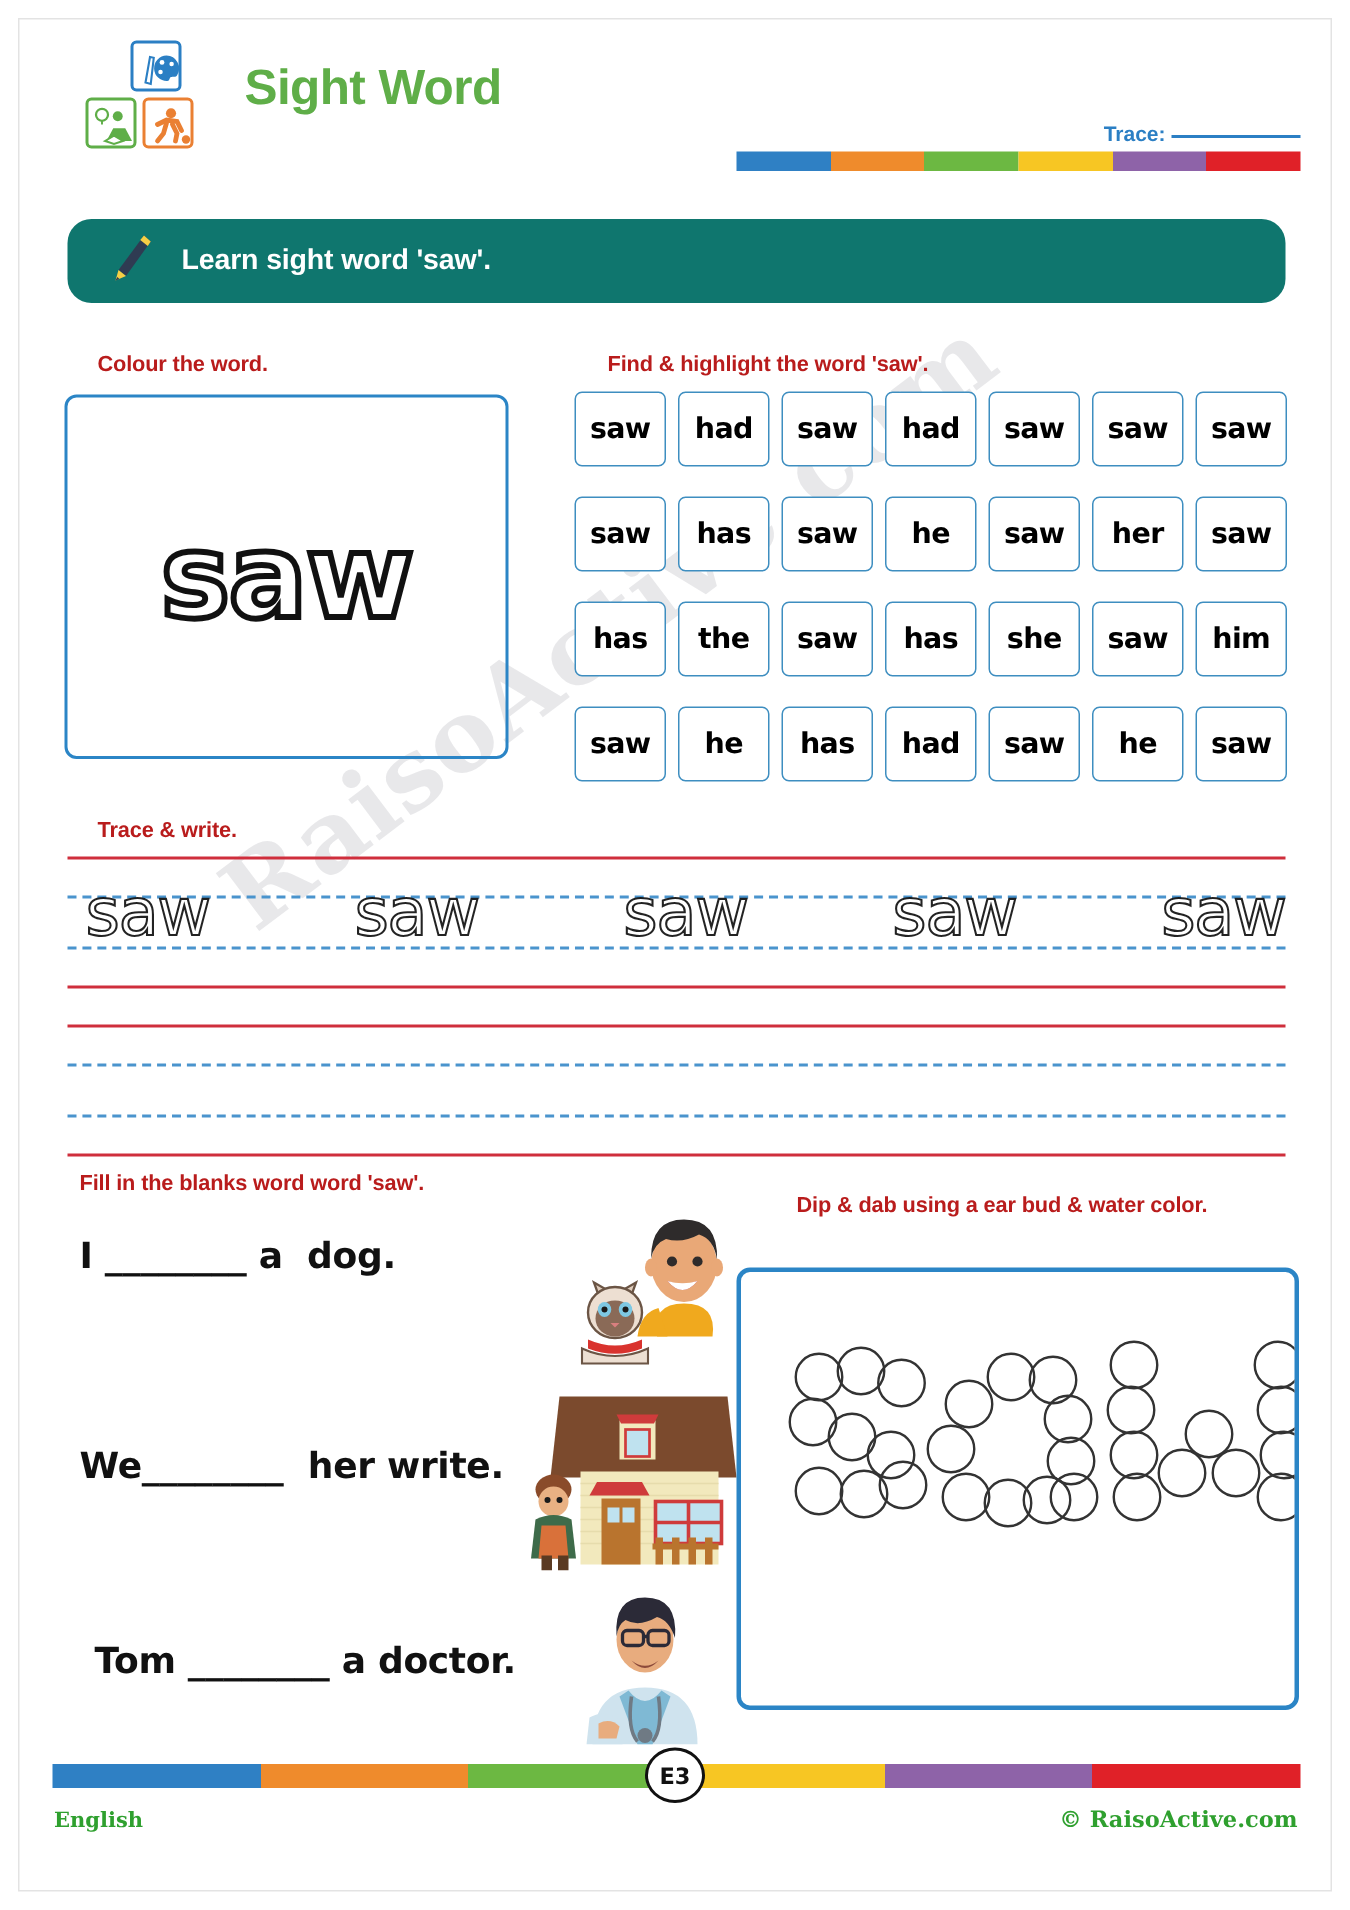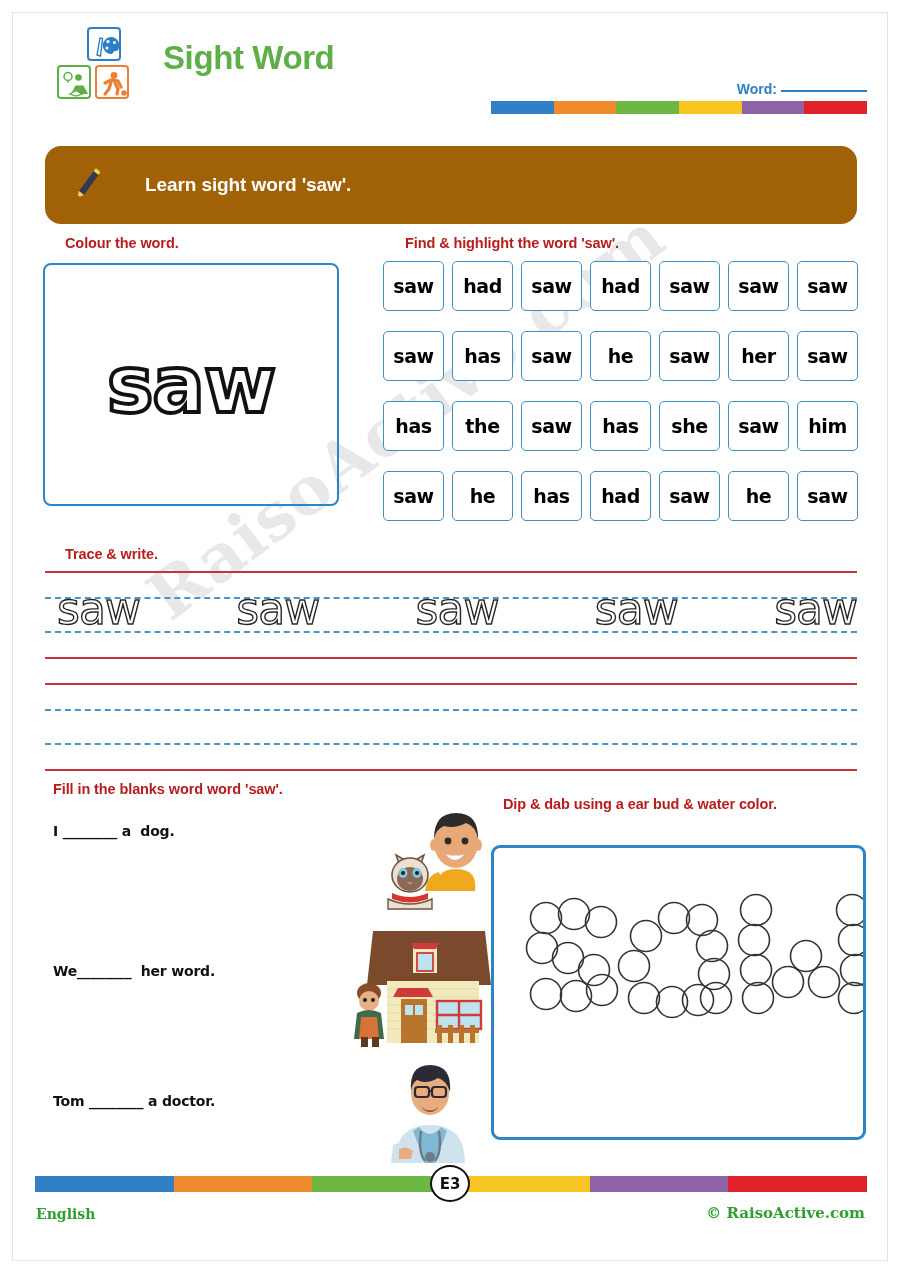--- a/index.html
+++ b/index.html
@@ -57,24 +57,24 @@
   .topbar {
     position: absolute; right: 22px; top: 88px;
     width: 376px; height: 13px;
     display: flex;
   }
   .topbar span { flex: 1; height: 100%; }
 
   
   .banner {
     position: absolute; left: 32px; top: 133px;
-    width: 812px; height: 78px;
-    background: #a16207;
+    width: 812px; height: 56px;
+    background: #0f766e;
     border-radius: 16px;
-    display: flex; align-items: center; gap: 24px;
+    display: flex; align-items: center;
   }
   .banner-icon { margin-left: 28px; width: 34px; height: 40px; position: relative; }
   .banner-text {
     margin-left: 14px;
     font-size: 19px; font-weight: 700; color: #ffffff;
     letter-spacing: -0.1px;
   }
 
   
   .sec-head {
@@ -130,21 +130,21 @@
     color: transparent;
     -webkit-text-stroke: 1.4px #111;
     font-family: "DejaVu Sans", sans-serif;
     letter-spacing: -1px;
   }
   .trace-words span { opacity: 0.92; }
 
   
   .sentence {
     position: absolute; left: 40px;
-    font-size: 14px; font-weight: 700; color: #111;
+    font-size: 24px; font-weight: 700; color: #111;
     letter-spacing: -0.2px;
     font-family: "DejaVu Sans", sans-serif;
     white-space: pre;
   }
 
   
   .dab-box {
     position: absolute; left: 478px; top: 832px;
     width: 375px; height: 295px;
     border: 3px solid #2b85c6;
@@ -217,21 +217,21 @@
           <path d="M14 15 L12 22 L8 27" fill="none" stroke="#ea8033" stroke-width="3.2" stroke-linecap="round"></path>
           <path d="M18 16 L21 22 L20 27" fill="none" stroke="#ea8033" stroke-width="3.2" stroke-linecap="round"></path>
           <circle cx="27" cy="26" r="2.8" fill="#ea8033"></circle>
         </svg>
       </div>
     </div>
 
     <div class="title">Sight Word</div>
 
     <div class="date-label">
-      <span>Word:</span><span class="rule"></span>
+      <span>Trace:</span><span class="rule"></span>
     </div>
 
     <div class="topbar">
       <span style="background:#2f80c4"></span>
       <span style="background:#ef8b2c"></span>
       <span style="background:#6cb842"></span>
       <span style="background:#f7c623"></span>
       <span style="background:#8e63a8"></span>
       <span style="background:#e02128"></span>
     </div>
@@ -305,22 +305,22 @@
   <div class="ruling" style="top:670px; height:78px;">
     <div class="line-red" style="top:0;"></div>
     <div class="line-blue" style="top:26px;"></div>
     <div class="line-blue" style="top:60px;"></div>
     <div class="line-red" style="top:86px;"></div>
   </div>
 
   <div class="sec-head" style="left:40px; top:768px;">Fill in the blanks word word 'saw'.</div>
 
   <div class="sentence" style="top:810px;">I ________ a  dog.</div>
-  <div class="sentence" style="top:950px;">We________  her word.</div>
-  <div class="sentence" style="top:1080px;">Tom ________ a doctor.</div>
+  <div class="sentence" style="top:950px;">We________  her write.</div>
+  <div class="sentence" style="top:1080px;margin-left:10px;">Tom ________ a doctor.</div>
 
   <div class="illus" style="left:355px; top:782px;">
     <svg width="120" height="118" viewBox="0 0 120 118">
       <path d="M70 96 q-4-22 18-22 q22 0 19 22 z" fill="#f0a91e"></path>
       <path d="M57 96 q2-16 14-19 l6 19 z" fill="#f0a91e"></path>
       <ellipse cx="88" cy="48" rx="22" ry="25" fill="#e9a877"></ellipse>
       <path d="M66 44 q0-26 22-26 q23 0 22 27 q-2-14-12-17 q-11 6-22 3 q-8 3-10 13z" fill="#2e2b2b"></path>
       <ellipse cx="66" cy="50" rx="4" ry="6" fill="#e9a877"></ellipse>
       <ellipse cx="110" cy="50" rx="4" ry="6" fill="#e9a877"></ellipse>
       <circle cx="80" cy="46" r="3.4" fill="#2e2b2b"></circle>
@@ -392,21 +392,21 @@
       <line x1="54" y1="38" x2="57" y2="38" stroke="#2b2a37" stroke-width="2.2"></line>
       <path d="M46 54 q9 7 18 0 q-9 10-18 0z" fill="#8c4a3a"></path>
       <path d="M46 78 q-3 22 4 30" fill="none" stroke="#6f7a84" stroke-width="2.4"></path>
       <path d="M64 78 q3 22-4 30" fill="none" stroke="#6f7a84" stroke-width="2.4"></path>
       <circle cx="55" cy="104" r="5" fill="#6f7a84"></circle>
       <path d="M18 92 q10-6 20 2 l2 16 h-24z" fill="#cfe3ee"></path>
       <path d="M24 96 q8-4 14 2 l-2 8 h-12z" fill="#e8ac7e"></path>
     </svg>
   </div>
 
-  <div class="sec-head" style="left:490px; top:778px; width:330px; line-height:1.9;">Dip &amp; dab using  a ear bud &amp; water color.</div>
+  <div class="sec-head" style="left:490px; top:778px; width:330px; line-height:1.9;text-align:center;">Dip &amp; dab using  a ear bud &amp; water color.</div>
   <div class="dab-box">
     <svg width="369" height="289" viewBox="0 0 369 289" id="dab-svg">
         <circle cx="52" cy="70" r="15.5" fill="none" stroke="#333" stroke-width="1.6"></circle>
         <circle cx="80" cy="66" r="15.5" fill="none" stroke="#333" stroke-width="1.6"></circle>
         <circle cx="107" cy="74" r="15.5" fill="none" stroke="#333" stroke-width="1.6"></circle>
         <circle cx="48" cy="100" r="15.5" fill="none" stroke="#333" stroke-width="1.6"></circle>
         <circle cx="74" cy="110" r="15.5" fill="none" stroke="#333" stroke-width="1.6"></circle>
         <circle cx="100" cy="122" r="15.5" fill="none" stroke="#333" stroke-width="1.6"></circle>
         <circle cx="52" cy="146" r="15.5" fill="none" stroke="#333" stroke-width="1.6"></circle>
         <circle cx="82" cy="148" r="15.5" fill="none" stroke="#333" stroke-width="1.6"></circle>

